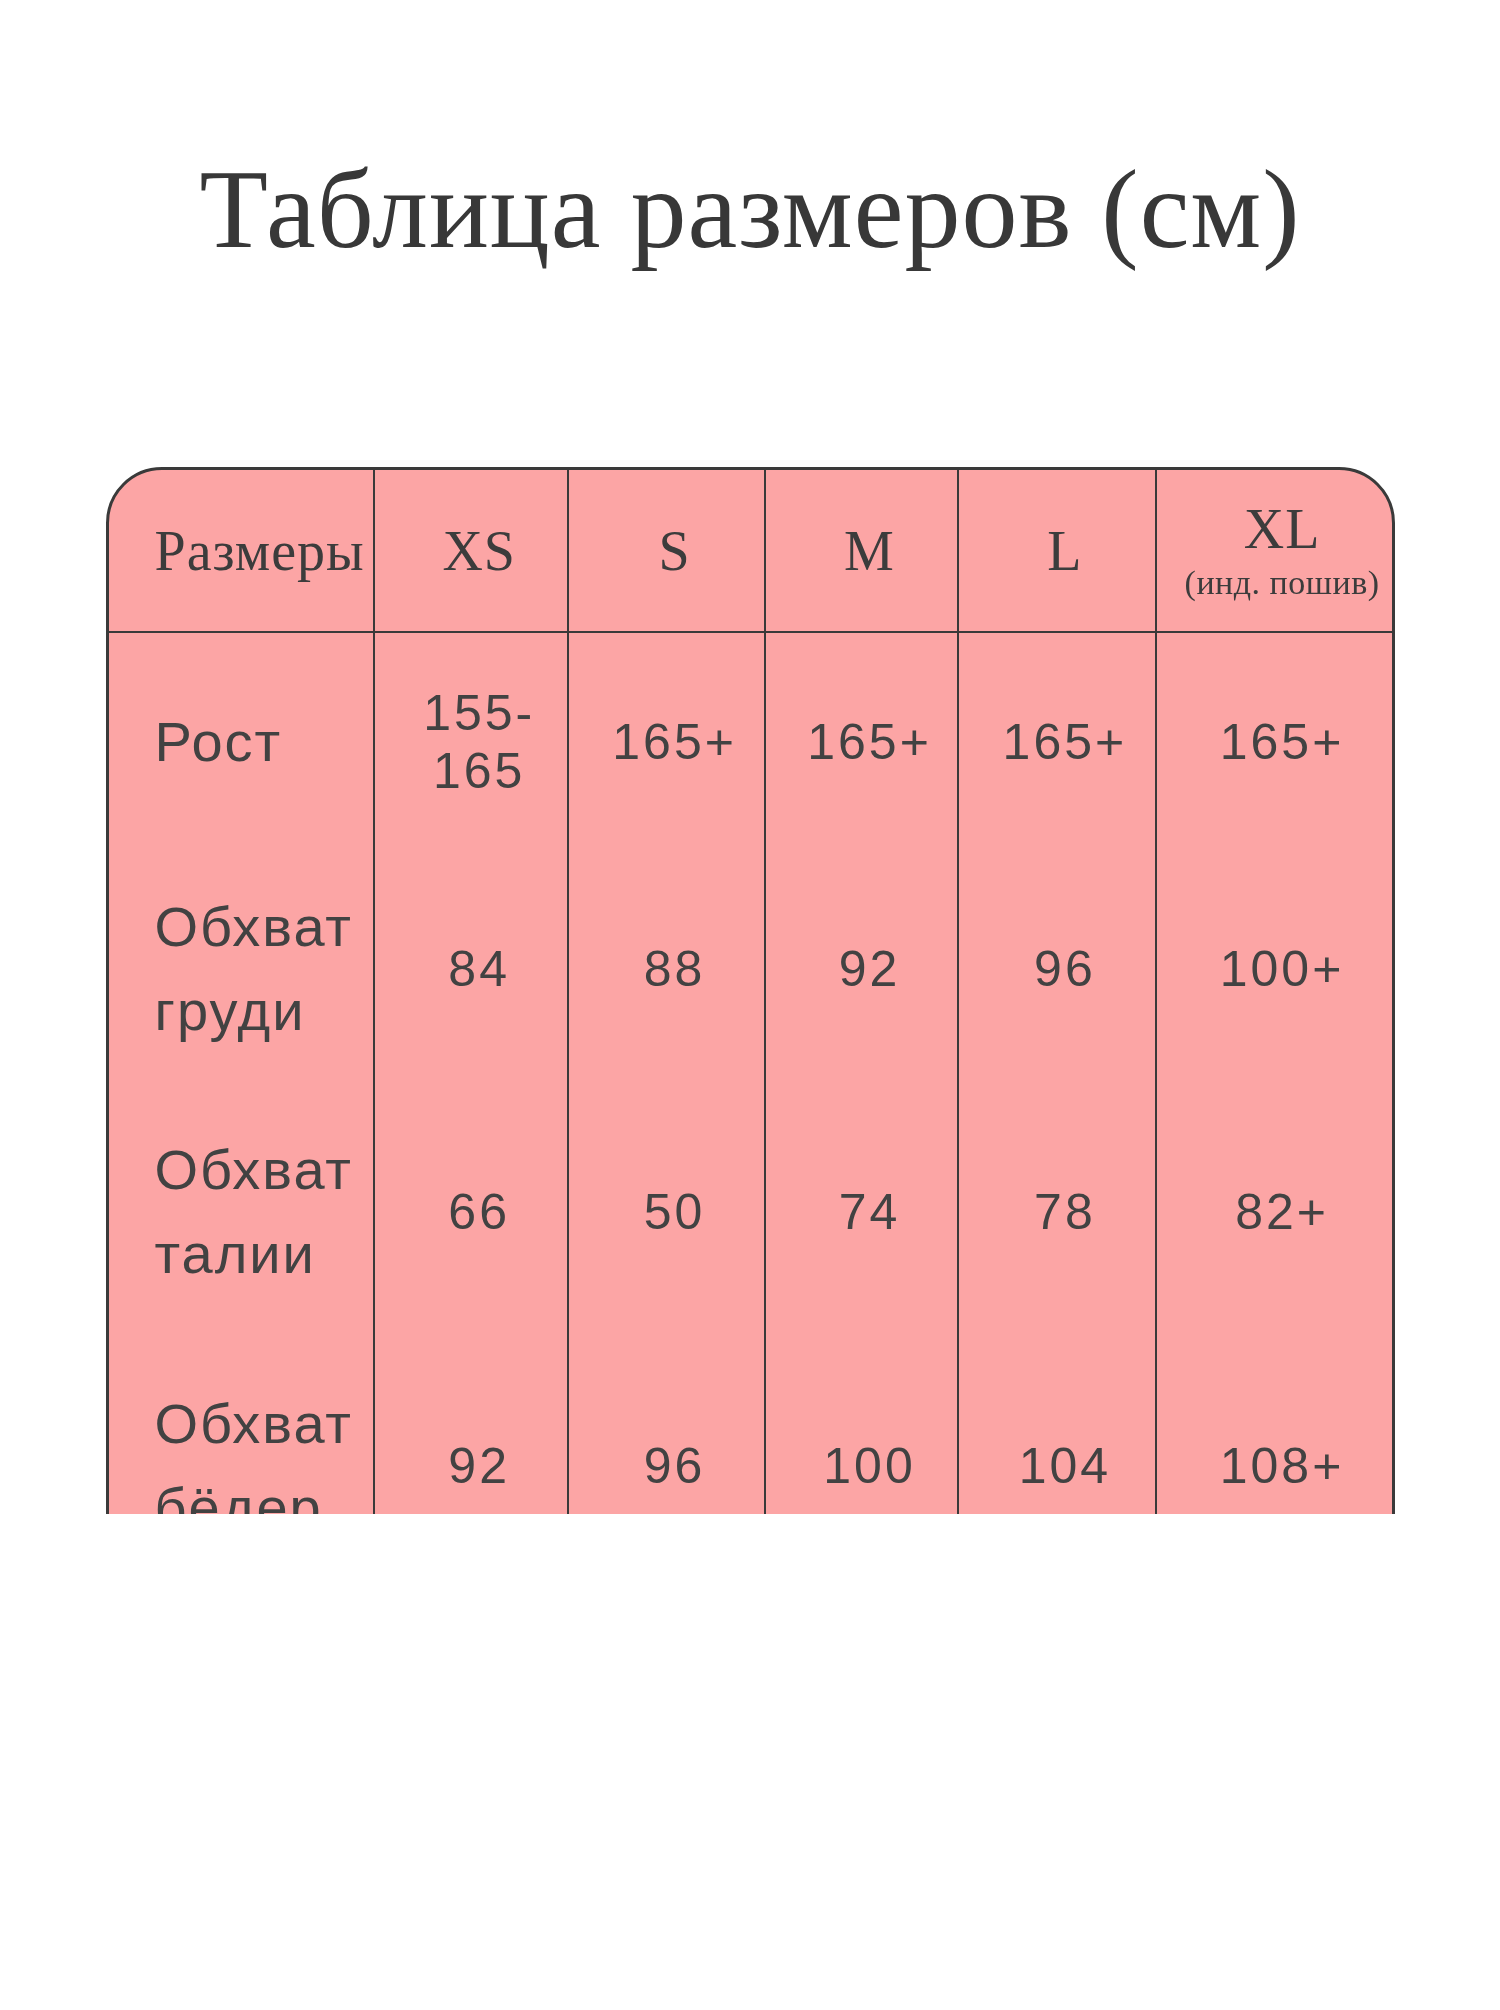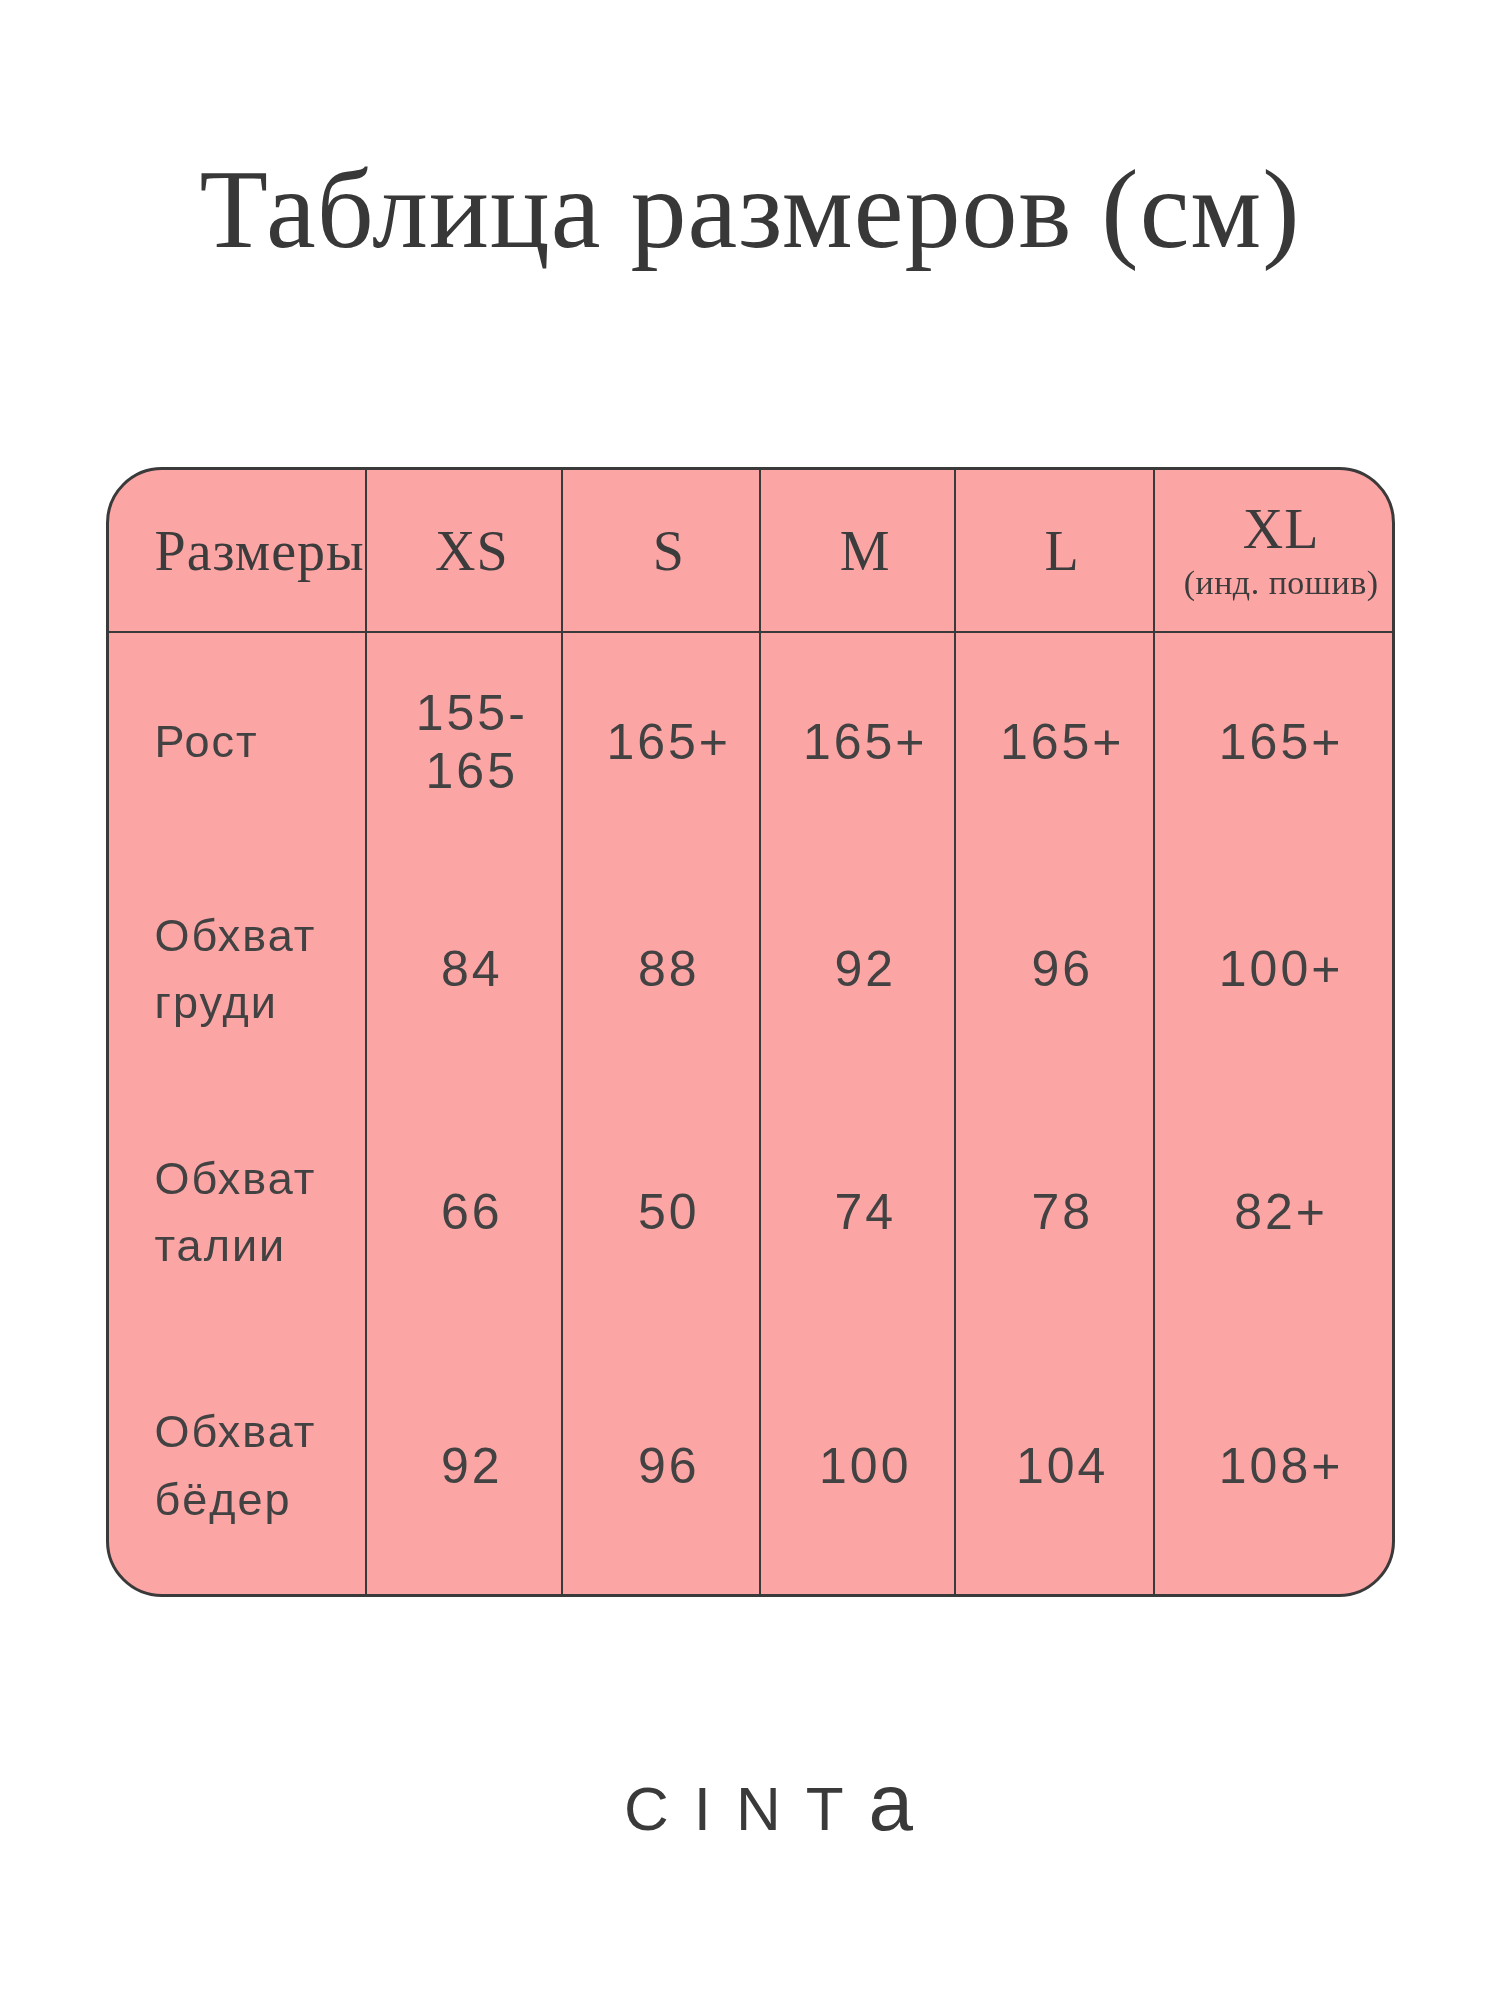--- a/index.html
+++ b/index.html
@@ -1,20 +1,20 @@
 <!DOCTYPE html>
 <html><head>
 <meta charset="utf-8">
 <style>
   * { margin: 0; padding: 0; box-sizing: border-box; }
   html, body { background: #ffffff; }
   .page {
     position: relative;
     width: 1500px;
-    height: 2010px;
+    height: 1514px;
     background: #ffffff;
     overflow: hidden;
     font-family: "Liberation Sans", sans-serif;
     color: #3a3a3a;
   }
   .title {
     margin-top: 148px;
     text-align: center;
     font-family: "Liberation Serif", serif;
     font-weight: 400;
@@ -58,21 +58,21 @@
     flex-direction: column;
     line-height: 1.05;
     align-items: center;
   }
   .head-note {
     font-size: 34px;
     letter-spacing: 0.5px;
     margin-top: 6px;
   }
   .body-label {
-    font-size: 45px;
+    font-size: 56px;
     font-weight: 300;
     letter-spacing: 2px;
     line-height: 1.5;
     color: #424242;
     padding-right: 20px;
   }
   .body-value {
     font-size: 50px;
     font-weight: 300;
     letter-spacing: 3px;

